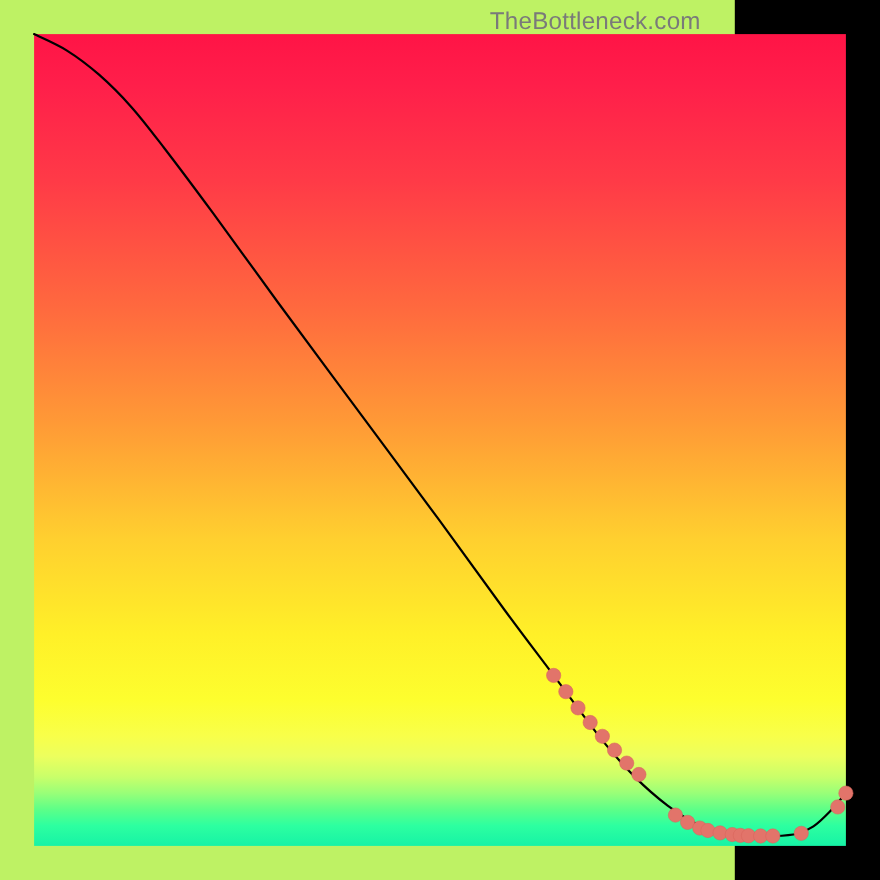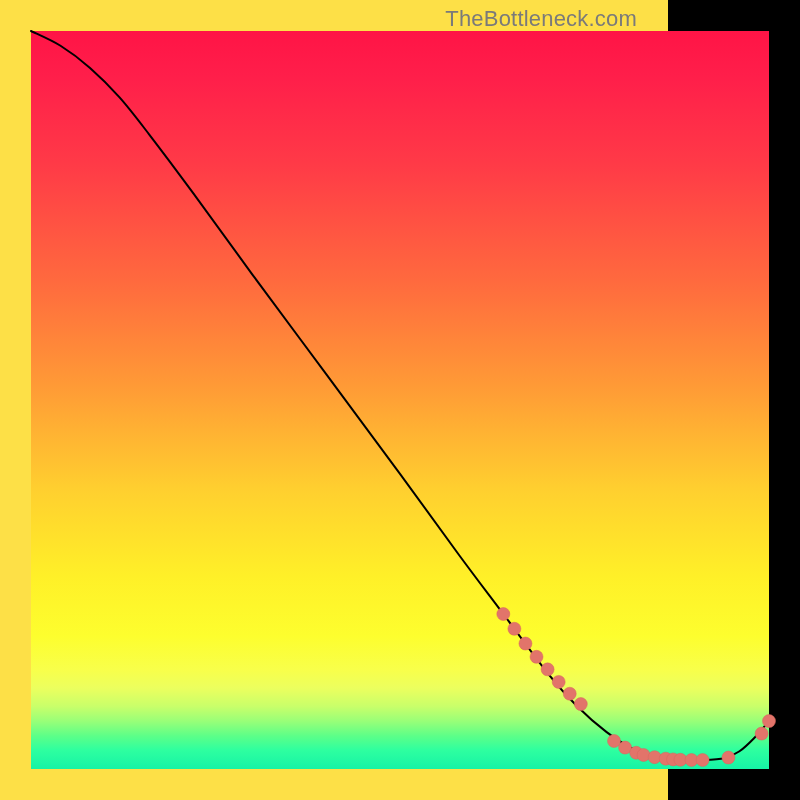--- a/index.html
+++ b/index.html
@@ -7,21 +7,21 @@
     width: 800px;
     height: 800px;
     background: #000;
     overflow: hidden;
     font-family: Arial, Helvetica, sans-serif;
   }
   .stage {
     position: relative;
     width: 668px;
     height: 800px;
-    background: #fde047;
+    background: #bef264;
   }
   .plot-box {
     position: absolute;
     left: 31px;
     top: 31px;
     width: 738px;
     height: 738px;
     
     background: linear-gradient(
       to bottom,

